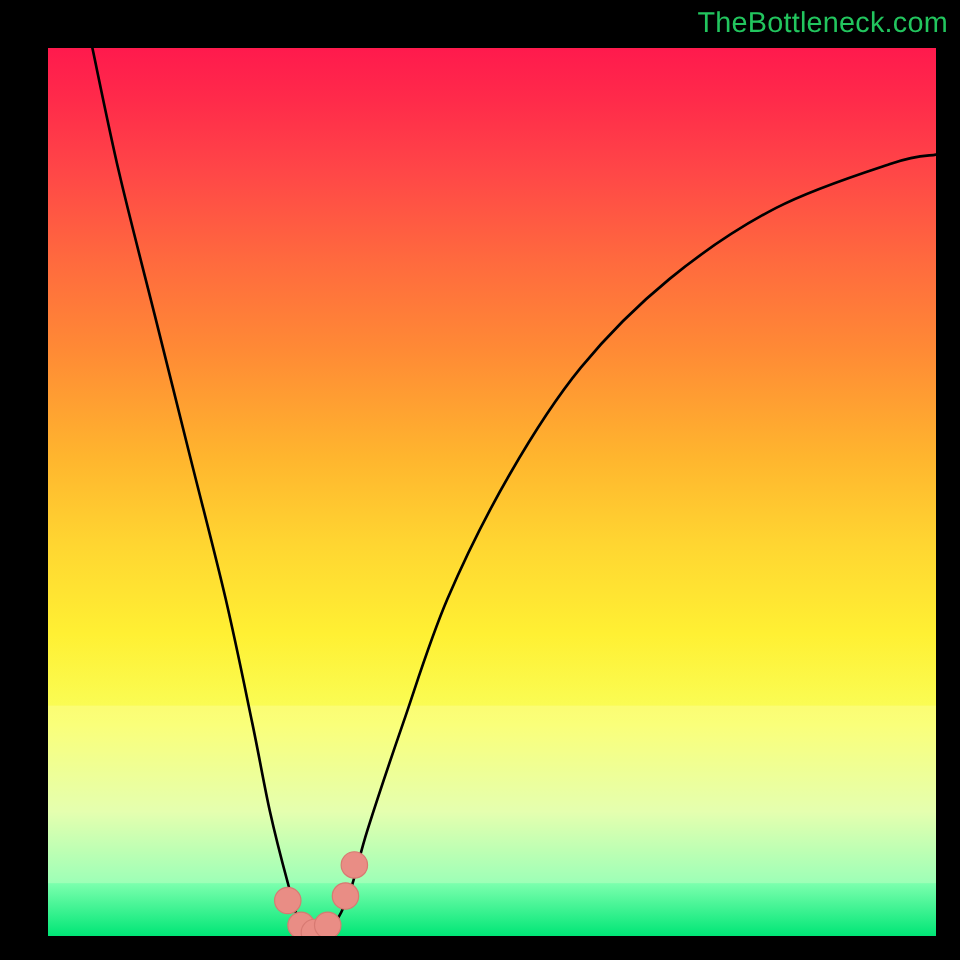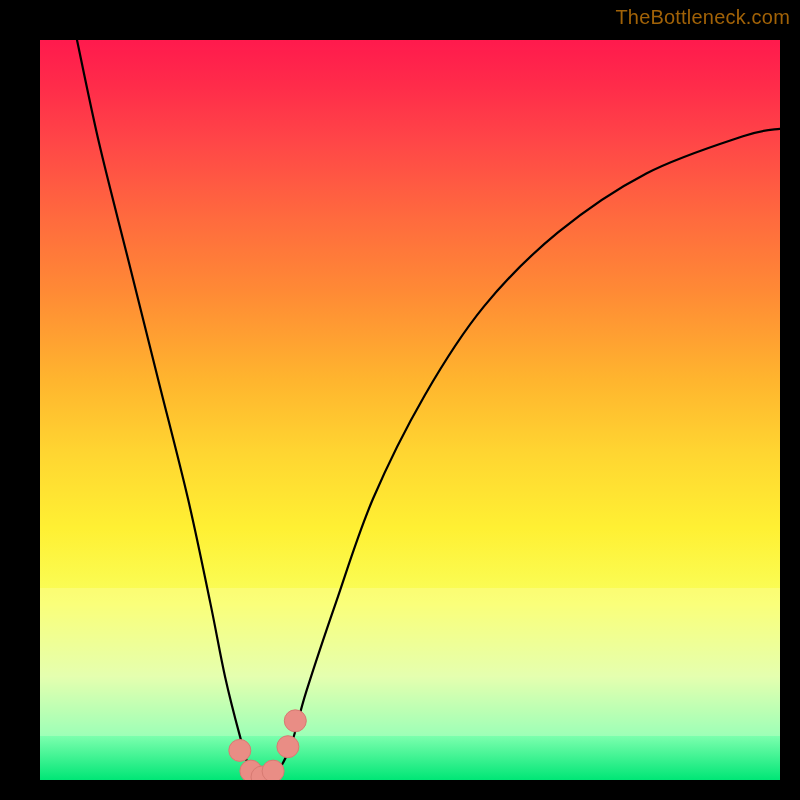--- a/index.html
+++ b/index.html
@@ -46,22 +46,22 @@
     left: 0;
     width: 100%;
     top: 74%;
     height: 20%;
     background: rgba(255,255,210,0.25);
   }
   .watermark {
     position: absolute;
     top: 6px;
     right: 10px;
-    color: #a16207;
-    font-size: 20px;
+    color: #22c55e;
+    font-size: 24px;
     font-weight: 500;
     letter-spacing: 0.2px;
   }
   svg.curve {
     position: absolute;
     left: 0;
     top: 0;
     width: 740px;
     height: 740px;
   }

